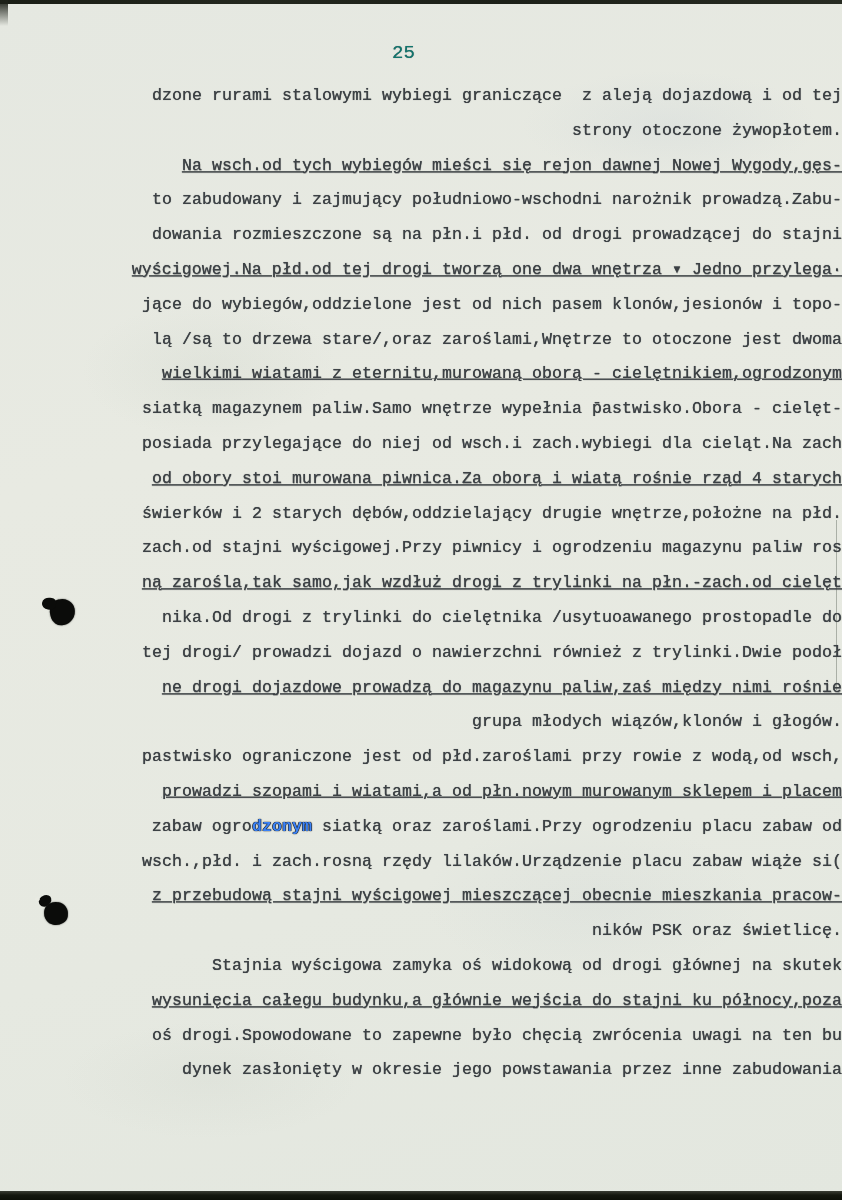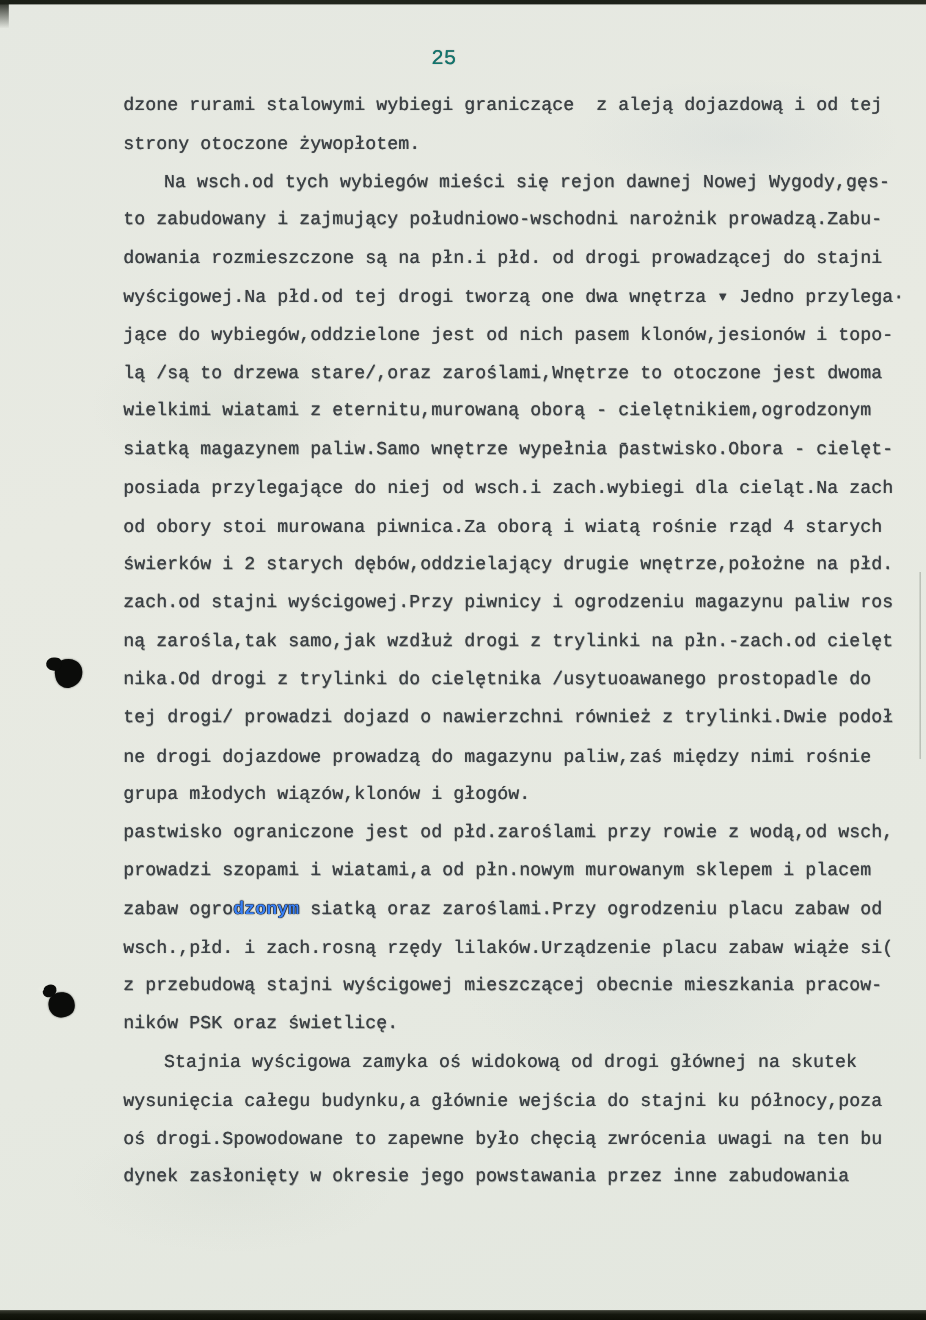--- a/index.html
+++ b/index.html
@@ -40,32 +40,32 @@
     background: rgba(120,128,118,0.55);
   }
 
   .page-number {
     position: absolute; left: 392px; top: 42px;
     font-size: 19px; color: #0f766e;
     text-shadow: 0 0 0.7px rgba(48,52,55,0.8);
   }
 
   .text-block {
-    position: absolute; left: 112px; top: 79px; width: 730px;
+    position: absolute; left: 112px; top: 79px; width: 730px; text-align: right;
   }
   .line {
     white-space: pre;
     height: 34.8px; line-height: 34.8px;
     font-size: 16.5px; letter-spacing: 0.1px;
     color: #3c4145;
     text-shadow: 0 0 0.7px rgba(45,49,52,0.85), 0.4px 0.4px 0.6px rgba(45,49,52,0.30);
     overflow: visible;
   }
   .line.indent { padding-left: 37px; }
-  .line:nth-child(3n) { transform: translateY(0.4px); }
+  .line:nth-child(3n) { transform: translateY(0.4px); text-decoration: underline; }
   .line:nth-child(4n+1) { transform: translateY(-0.3px); }
 
   .overstruck {
     font-weight: bold; color: #3b82f6;
     text-shadow: 0 0 1.3px #111, 0.6px 0 0.7px #16181a, -0.5px 0 0.6px #16181a;
   }
 
   
   .ink-blob { position: absolute; background: #0b0c0a; }
   .ink-blob-1 {

